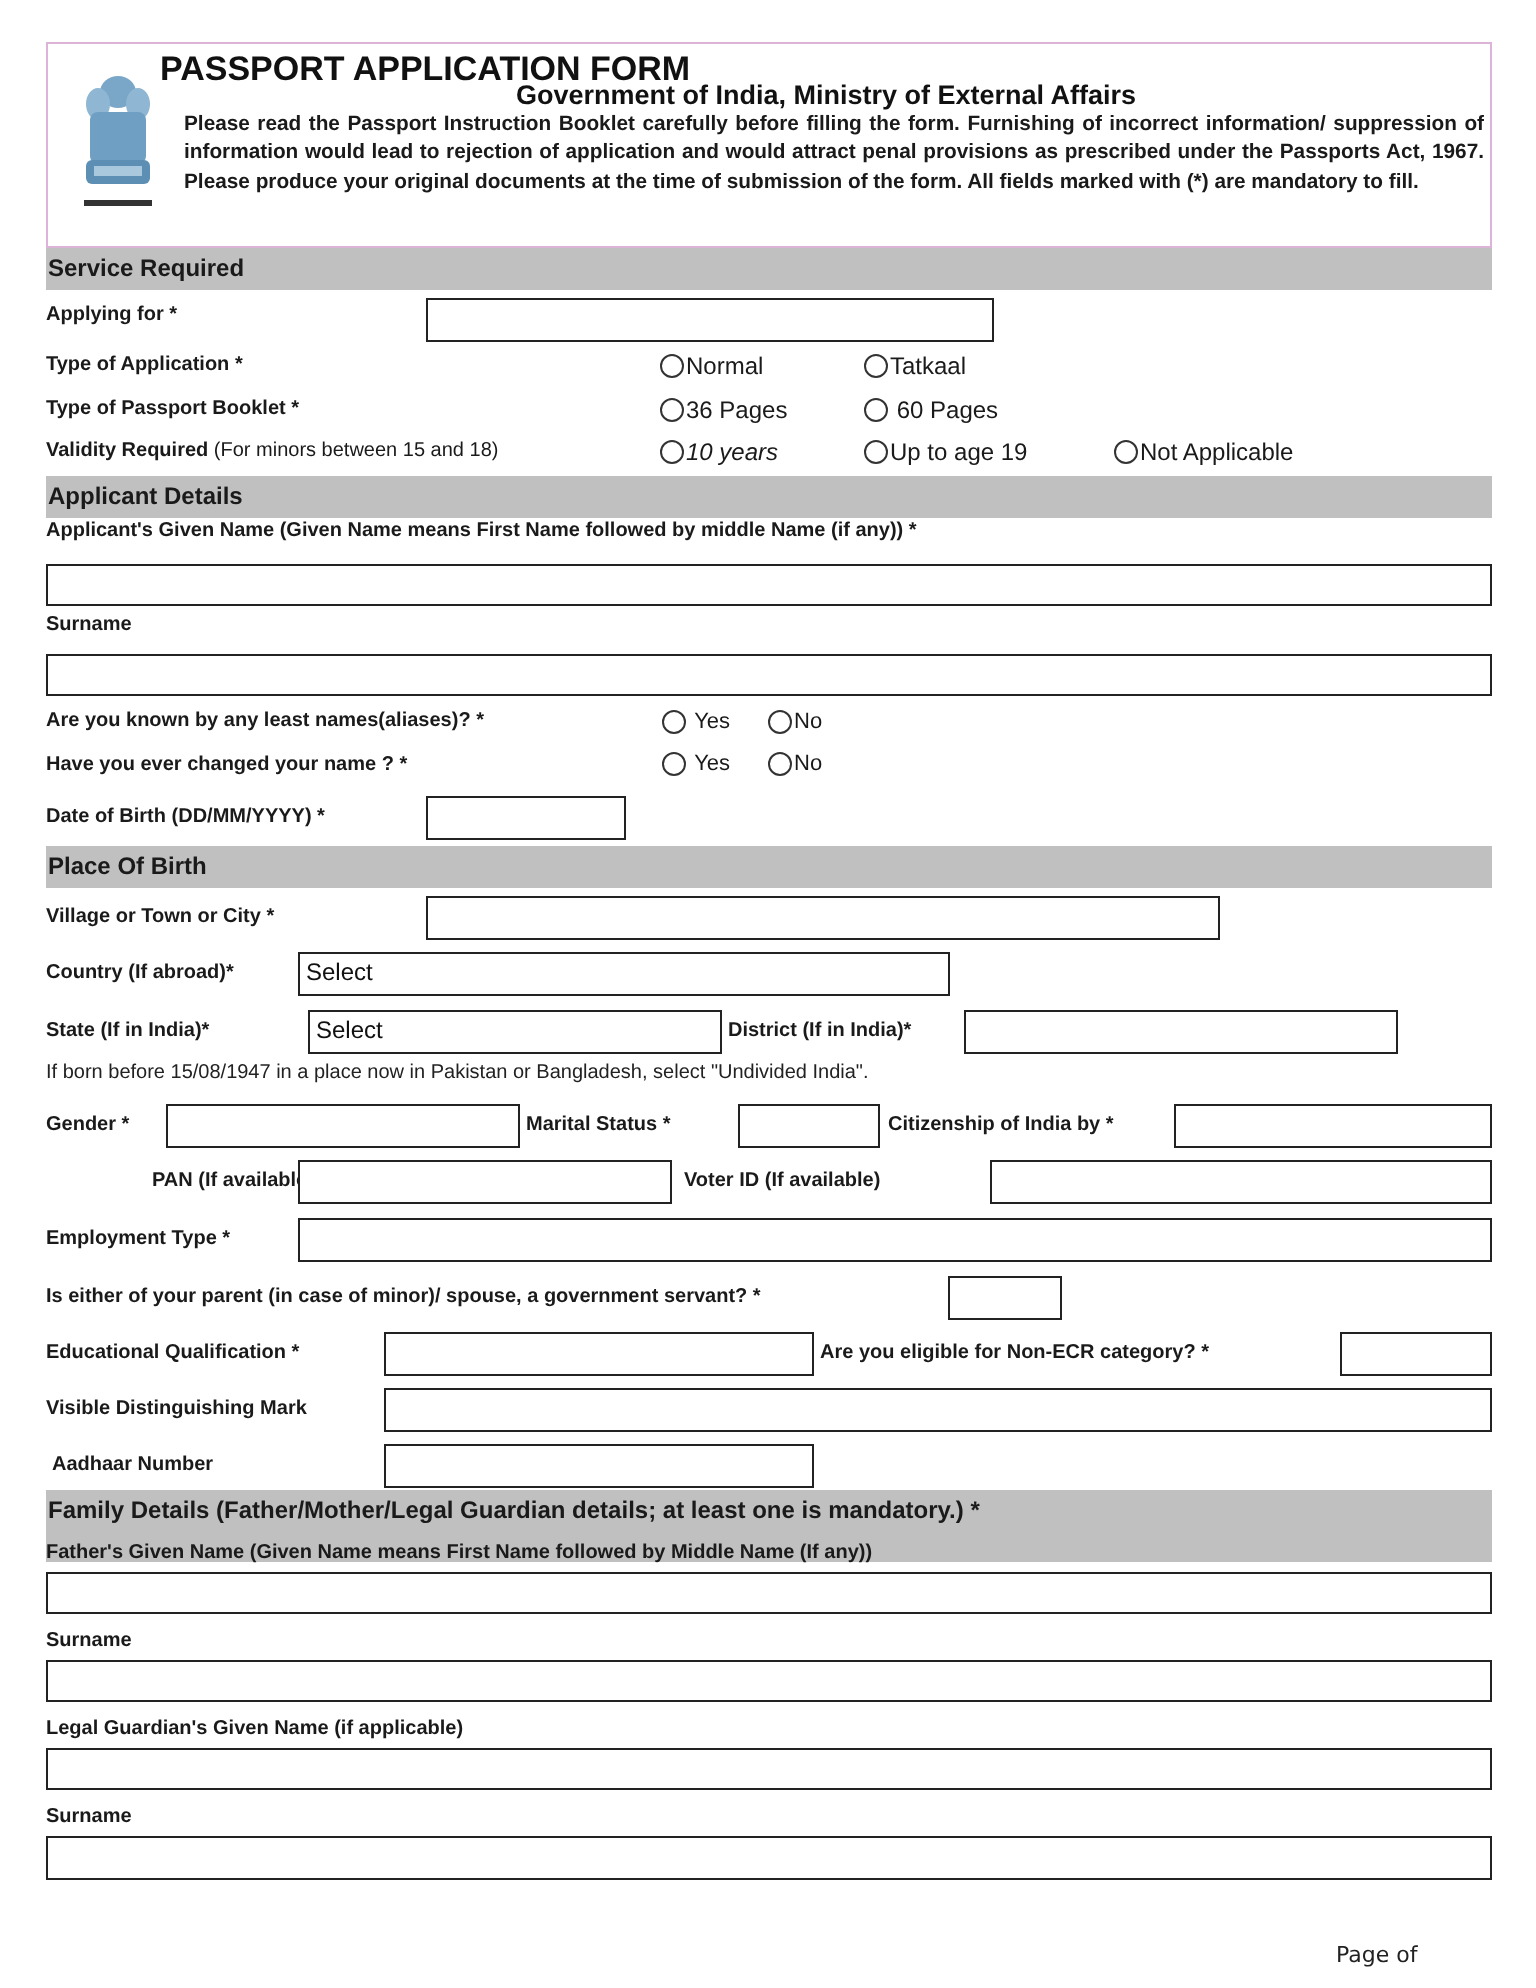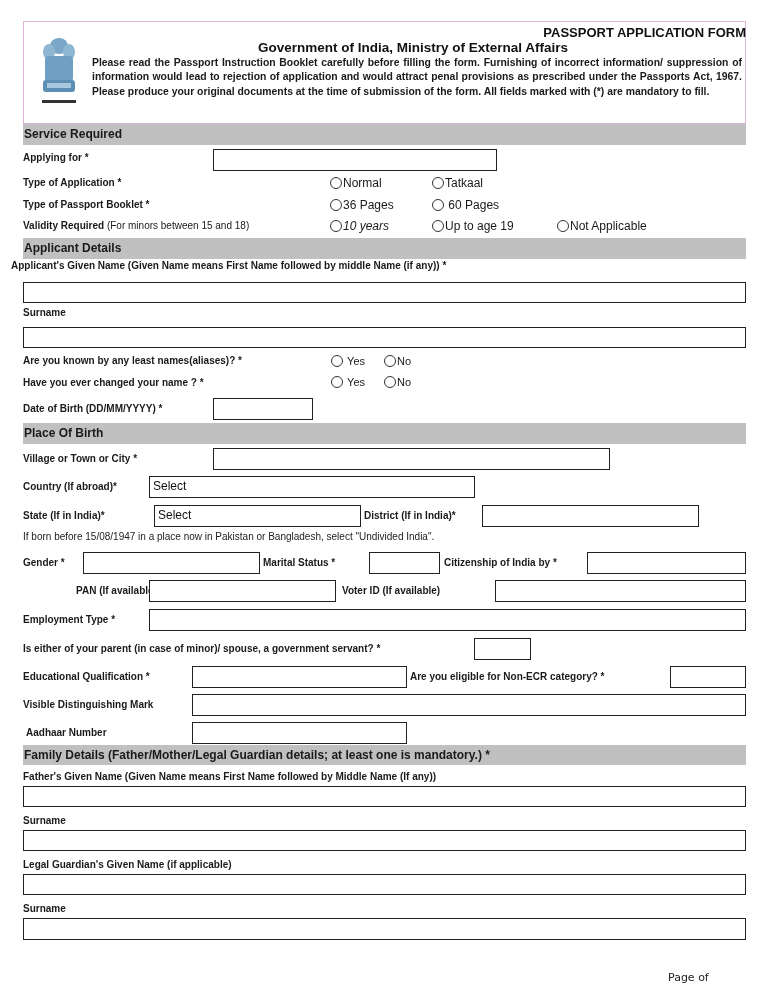--- a/index.html
+++ b/index.html
@@ -1,21 +1,21 @@
 <!DOCTYPE html>
 <html><head>
 <meta charset="utf-8">
 <style>
   * { box-sizing: border-box; margin: 0; padding: 0; }
   html, body { width: 768px; height: 994px; background: #ffffff; overflow: hidden; }
   body { position: relative; font-family: "Liberation Sans", sans-serif; color: #111; }
   .abs { position: absolute; }
   .header-box { left: 23px; top: 21px; width: 723px; height: 103px; border: 1px solid #dcb4d8; }
   .emblem { left: 36px; top: 32px; width: 46px; height: 78px; }
-  .title1 { left: 80px; width: 666px; top: 25px; text-align: right; font-weight: bold; font-size: 13px; }
+  .title1 { left: 80px; width: 666px; top: 25px; text-align: left; font-weight: bold; font-size: 17px; }
   .title2 { left: 80px; width: 666px; top: 40px; text-align: center; font-weight: bold; font-size: 13.5px; }
   .intro { left: 92px; top: 56px; width: 650px; font-size: 10.4px; font-weight: bold; line-height: 14.4px; text-align: justify; color: #1a1a1a; }
   .bar { left: 23px; width: 723px; height: 21px; background: #c0c0c0; font-weight: bold; font-size: 12px; padding-left: 1px; line-height: 21px; color: #1a1a1a; }
   .lbl { font-size: 10px; font-weight: bold; white-space: nowrap; color: #1a1a1a; }
   .lbl .norm { font-weight: normal; }
   .box { border: 1px solid #222; background: #fff; font-size: 12px; padding-left: 3px; line-height: 18px; }
   .radio { display: flex; align-items: center; font-size: 12px; white-space: nowrap; color: #1a1a1a; }
   .radio .circ { width: 12px; height: 12px; border: 1px solid #333; border-radius: 50%; margin-right: 1px; display: inline-block; }
   .radio.small { font-size: 11px; text-align: center; }
   .note { font-size: 10px; color: #222; white-space: nowrap; }
@@ -70,21 +70,21 @@
 <div class="abs radio" style="left:432px; top:219px;">
     <span class="circ"></span>
     <span>Up to age 19</span>
   </div>
 <div class="abs radio" style="left:557px; top:219px;">
     <span class="circ"></span>
     <span>Not Applicable</span>
   </div>
 
 <div class="abs bar" style="top:238px;">Applicant Details</div>
-<div class="abs lbl" style="left:11px; top:260px;">Applicant's Given Name (Given Name means First Name followed by middle Name (if any)) *</div>
+<div class="abs lbl" style="left:23px; top:260px;">Applicant's Given Name (Given Name means First Name followed by middle Name (if any)) *</div>
 <div class="abs box" style="left:23px; top:282px; width:723px; height:21px;"></div>
 
 <div class="abs lbl" style="left:23px; top:307px;">Surname</div>
 <div class="abs box" style="left:23px; top:327px; width:723px; height:21px;"></div>
 
 <div class="abs lbl" style="left:23px; top:355px;">Are you known by any least names(aliases)? *</div>
 <div class="abs radio small" style="left:331px; top:355px;"><span class="circ"></span>&nbsp;<span>Yes</span></div>
 <div class="abs radio small" style="left:384px; top:355px;">
     <span class="circ"></span>
     <span>No</span>
@@ -136,21 +136,21 @@
 <div class="abs box" style="left:192px; top:666px; width:215px; height:22px;"></div>
 <div class="abs lbl" style="left:410px; top:671px;">Are you eligible for Non-ECR category? *</div>
 <div class="abs box" style="left:670px; top:666px; width:76px; height:22px;"></div>
 
 <div class="abs lbl" style="left:23px; top:699px;">Visible Distinguishing Mark</div>
 <div class="abs box" style="left:192px; top:694px; width:554px; height:22px;"></div>
 
 <div class="abs lbl" style="left:26px; top:727px;">Aadhaar Number</div>
 <div class="abs box" style="left:192px; top:722px; width:215px; height:22px;"></div>
 
-<div class="abs bar" style="top:745px; height:20px; line-height:20px;">Family Details (Father/Mother/Legal Guardian details; at least one is mandatory.) *</div>
+<div class="abs bar" style="top:745px; height:36px; line-height:20px;">Family Details (Father/Mother/Legal Guardian details; at least one is mandatory.) *</div>
 <div class="abs lbl" style="left:23px; top:771px;">Father's Given Name (Given Name means First Name followed by Middle Name (If any))</div>
 <div class="abs box" style="left:23px; top:786px; width:723px; height:21px;"></div>
 
 <div class="abs lbl" style="left:23px; top:815px;">Surname</div>
 <div class="abs box" style="left:23px; top:830px; width:723px; height:21px;"></div>
 
 <div class="abs lbl" style="left:23px; top:859px;">Legal Guardian's Given Name (if applicable)</div>
 <div class="abs box" style="left:23px; top:874px; width:723px; height:21px;"></div>
 
 <div class="abs lbl" style="left:23px; top:903px;">Surname</div>

